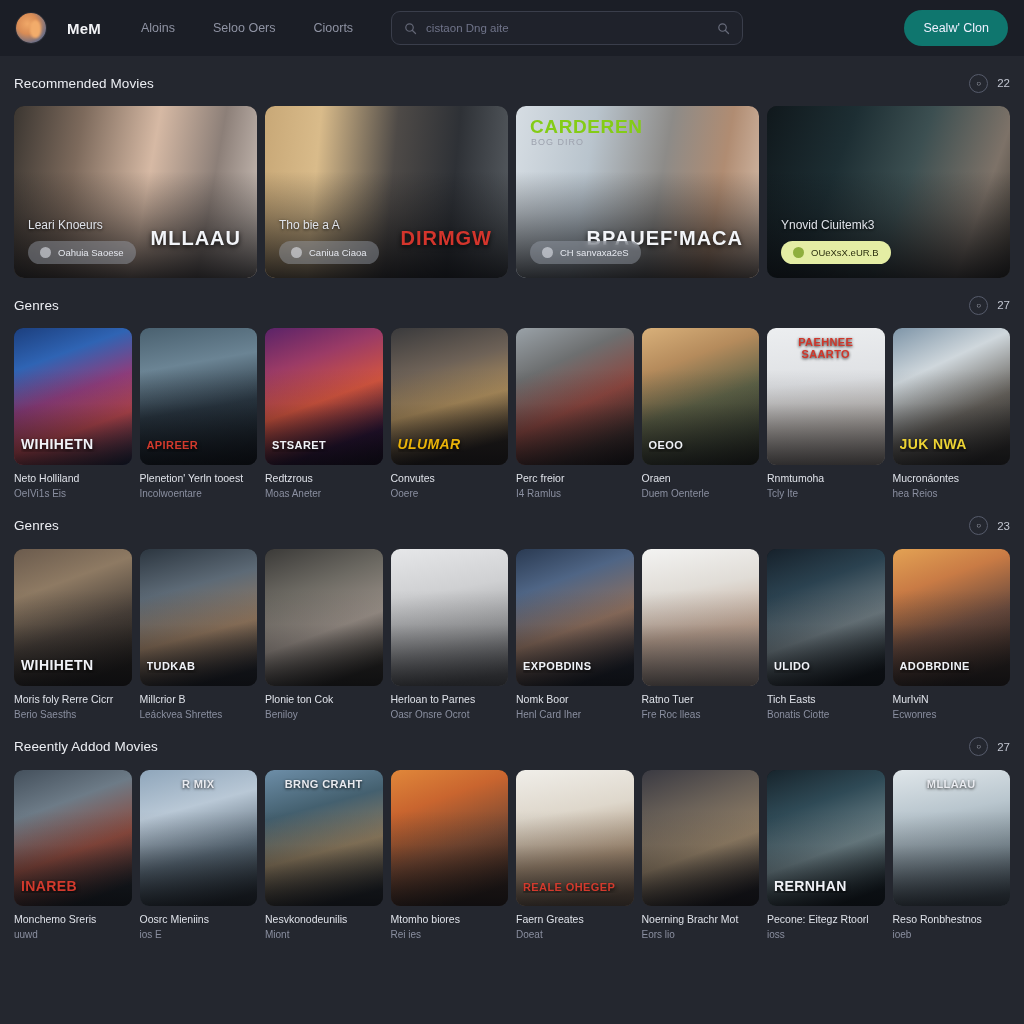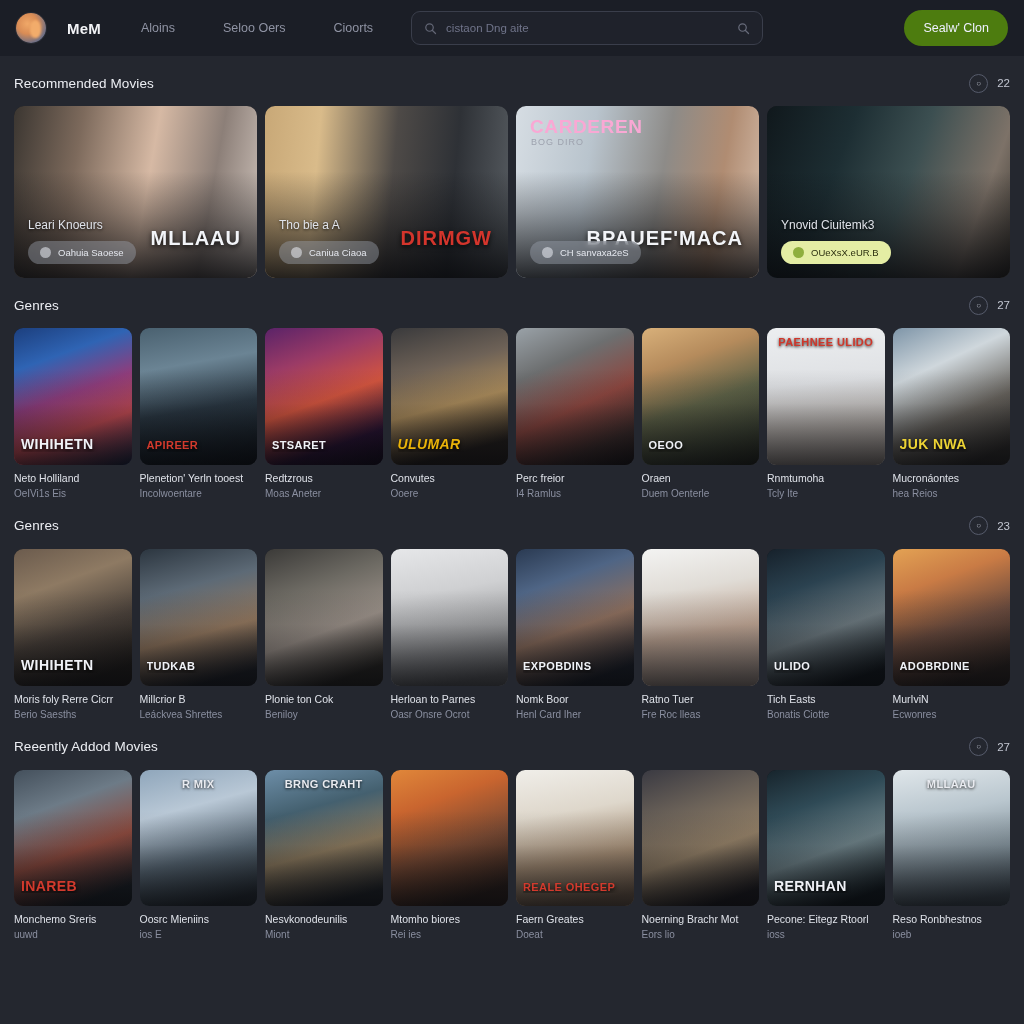--- a/index.html
+++ b/index.html
@@ -28,21 +28,21 @@
     box-shadow: 0 0 0 1px rgba(255,255,255,0.06);
     position: relative; overflow: hidden;
   }
   .brand-logo::after {
     content: ""; position: absolute; left: 46%; top: 22%;
     width: 38%; height: 60%; border-radius: 50% 50% 45% 45%;
     background: #f2ac6b; filter: blur(1px);
   }
   .brand-name { font-size: 15px; font-weight: bold; letter-spacing: .2px; color: #f2f3f6; }
 
-  .nav { display: flex; align-items: center; gap: 48px; margin-right: 38px; }
+  .nav { display: flex; align-items: center; gap: 38px; margin-right: 38px; }
   .nav-item {
     font-size: 12.5px; color: #8f93a3; white-space: nowrap;
     filter: blur(.35px);
   }
 
   .searchbar {
     width: 352px; height: 34px;
     background: #1f222b;
     border: 1px solid #3a3e4b;
     border-radius: 9px;
@@ -50,21 +50,21 @@
     padding: 0 12px; gap: 9px;
     position: relative;
   }
   .search-ph { font-size: 11.5px; color: #70748a; filter: blur(.4px); flex: 1; }
   .ico-mag { width: 13px; height: 13px; flex: 0 0 auto; opacity: .62; }
   .ico-mag svg { display: block; }
 
   .cta {
     position: absolute; right: 16px; top: 10px;
     height: 36px; min-width: 100px; padding: 0 19px;
-    background: #4d7c0f; border: none; border-radius: 18px;
+    background: #0f766e; border: none; border-radius: 18px;
     color: #eef0ff; font-size: 12.5px; font-family: inherit;
     display: flex; align-items: center; justify-content: center;
     filter: blur(.15px);
   }
 
   
   .section { padding: 0 14px; }
   .sec-head {
     display: flex; align-items: center;
     height: 34px; margin-top: 10px; margin-bottom: 6px;
@@ -111,21 +111,21 @@
   .hero-logo {
     position: absolute; right: 16px; bottom: 28px;
     font-size: 20px; font-weight: bold; letter-spacing: 1px;
     color: #f2f4f8; filter: blur(.5px);
     text-shadow: 0 2px 5px rgba(0,0,0,.85);
   }
   .hero-logo.red { color: #d4352c; }
   .hero-toptitle {
     position: absolute; left: 14px; top: 10px;
     font-size: 19px; font-weight: bold; letter-spacing: .6px;
-    color: #f9a8d4; filter: blur(.35px);
+    color: #84cc16; filter: blur(.35px);
   }
   .hero-subtop {
     position: absolute; left: 15px; top: 31px;
     font-size: 9px; color: #9da2ae; letter-spacing: 1px; filter: blur(.5px);
   }
 
   
   .grid { display: grid; grid-template-columns: repeat(8, 1fr); gap: 8px; }
   .pcard { display: flex; flex-direction: column; }
   .poster {
@@ -316,21 +316,21 @@
             <div class="poster-veil"></div>
             <div class="poster-word small">OEOO</div>
           </div>
           <div class="cap-title">Oraen</div>
           <div class="cap-sub">Duem Oenterle</div>
         </div>
         <div class="pcard">
           <div class="poster">
             <div class="poster-art" style="background: linear-gradient(175deg, rgb(236, 238, 240) 0%, rgb(223, 225, 228) 40%, rgb(185, 179, 174) 70%, rgb(143, 134, 128) 100%);"></div>
             <div class="poster-veil"></div>
-            <div class="poster-top red">PAEHNEE ULIDO</div>
+            <div class="poster-top red">PAEHNEE SAARTO</div>
           </div>
           <div class="cap-title">Rnmtumoha</div>
           <div class="cap-sub">Tcly Ite</div>
         </div>
         <div class="pcard">
           <div class="poster">
             <div class="poster-art" style="background: linear-gradient(155deg, rgb(126, 149, 168) 0%, rgb(207, 215, 220) 30%, rgb(102, 98, 92) 62%, rgb(44, 42, 40) 90%);"></div>
             <div class="poster-veil"></div>
             <div class="poster-word yellow">JUK NWA</div>
           </div>

